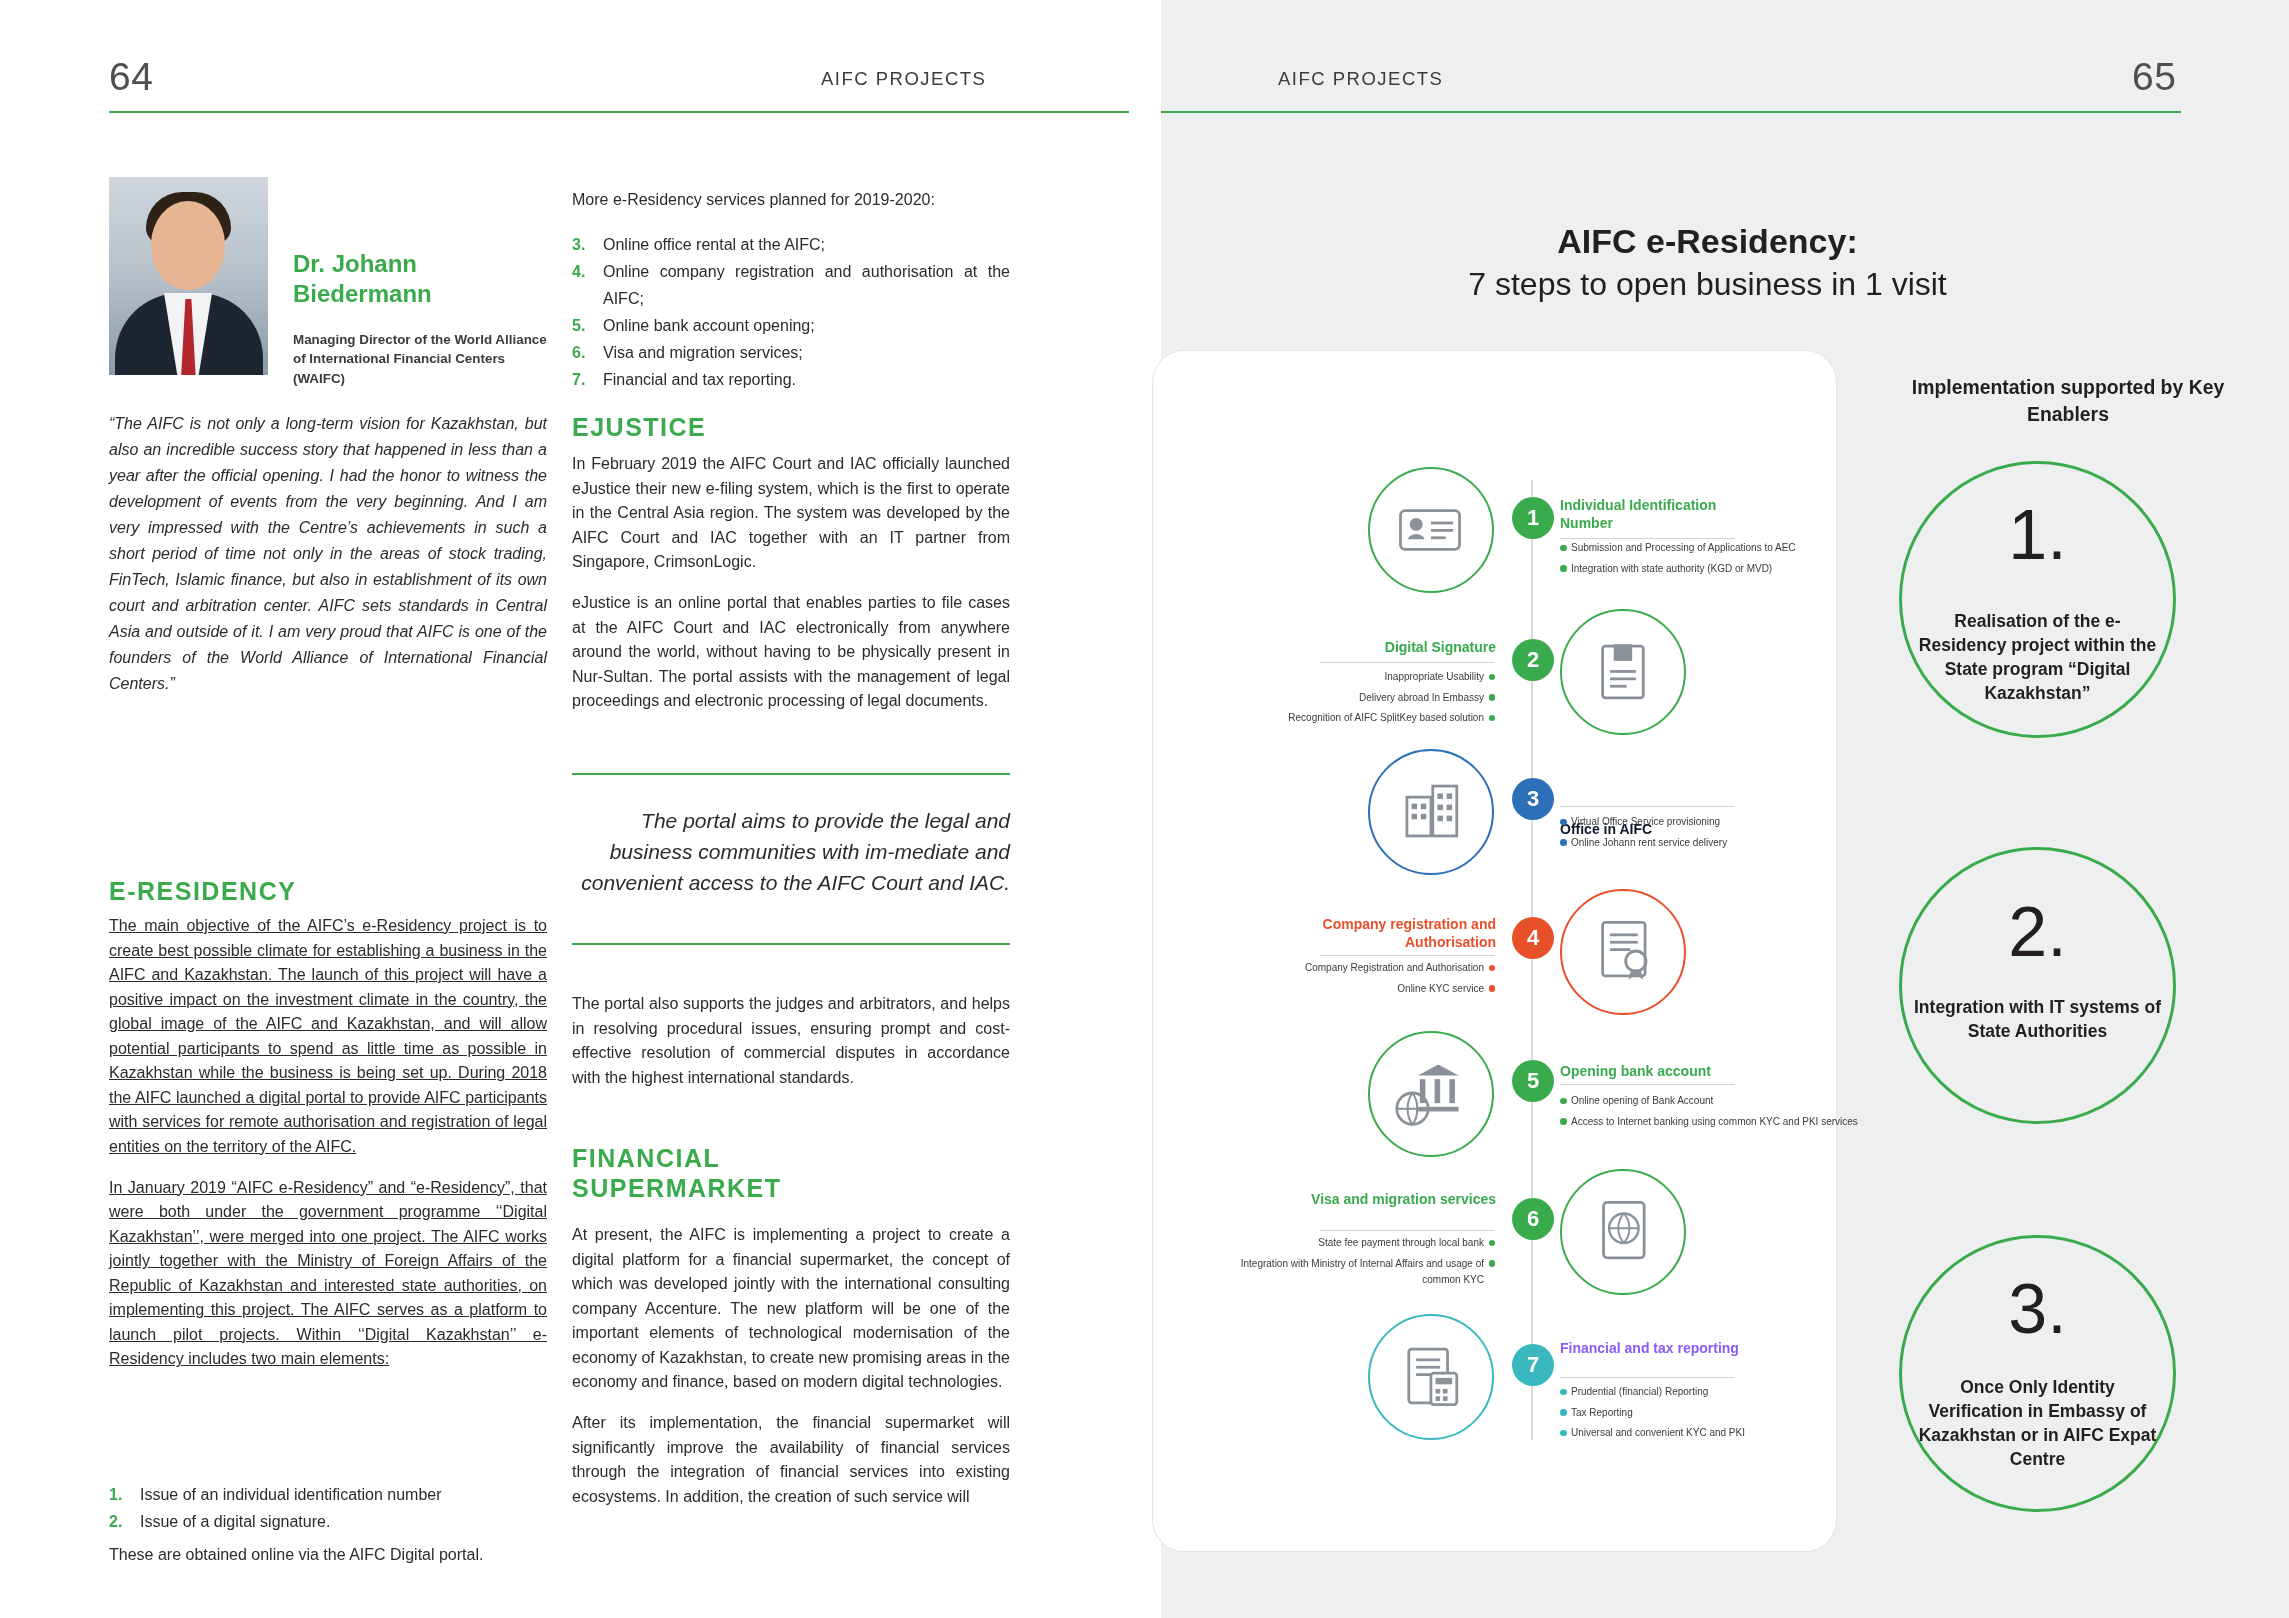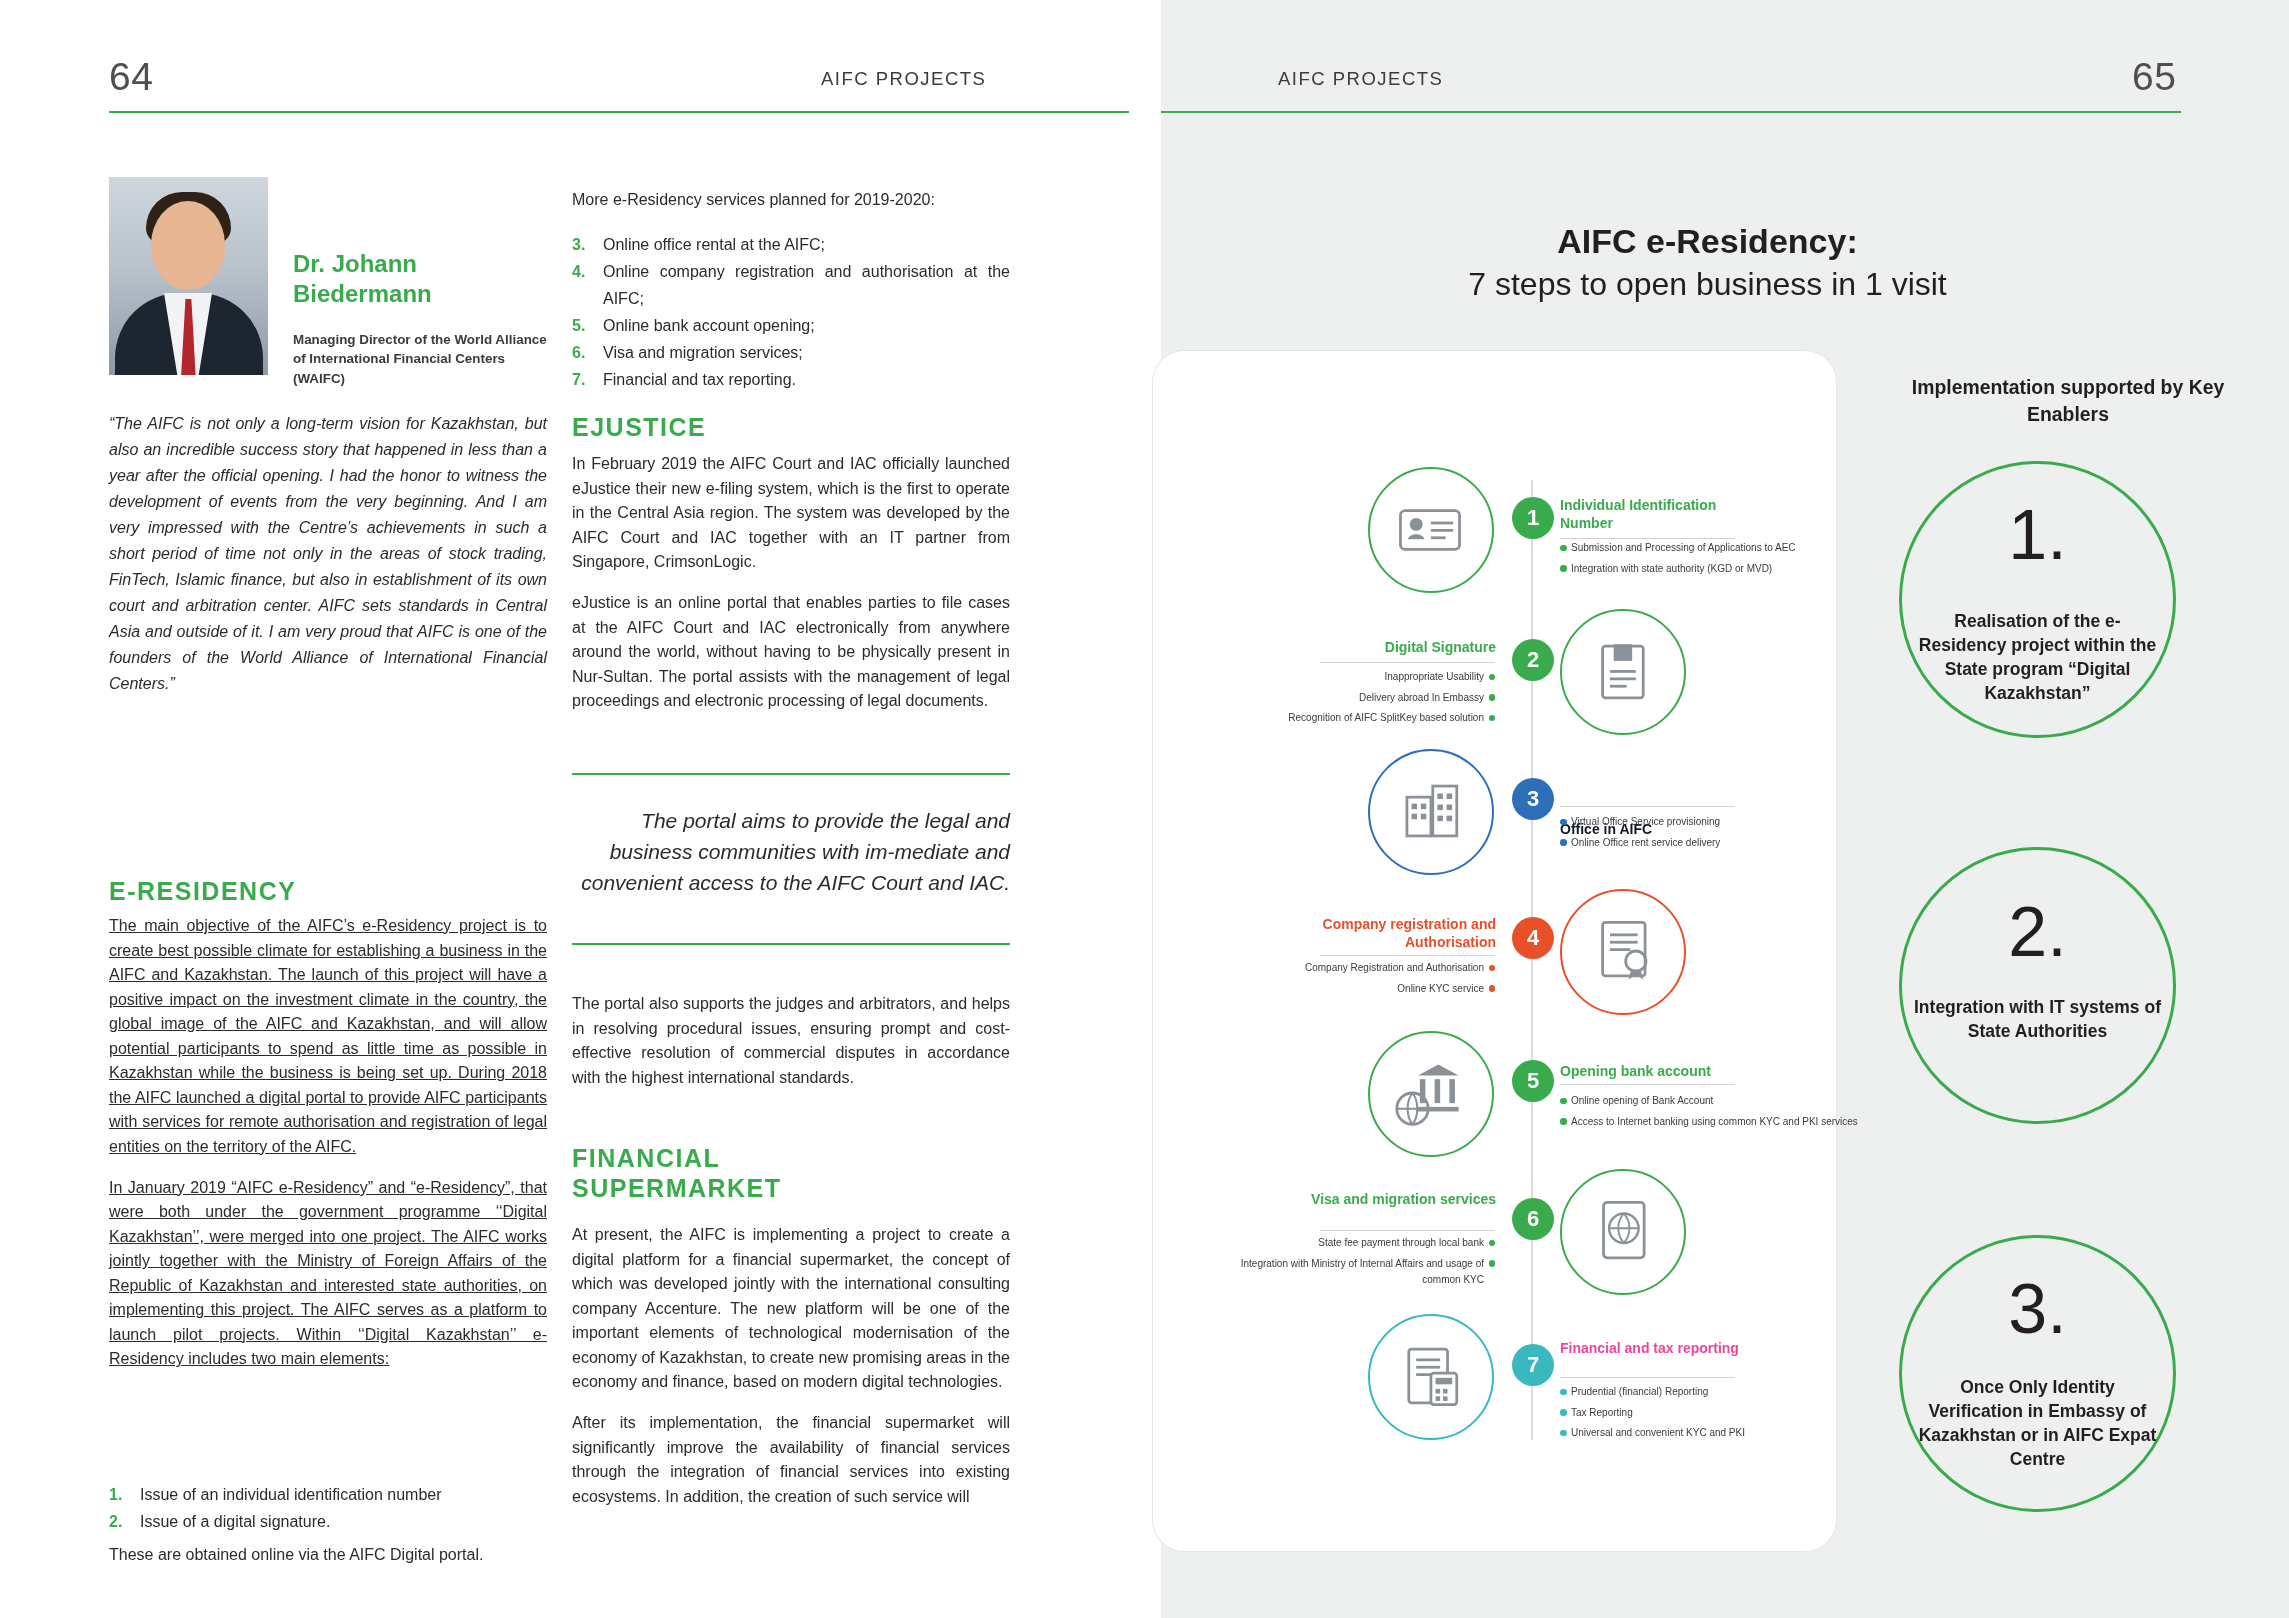--- a/index.html
+++ b/index.html
@@ -306,21 +306,21 @@
     <div class="b">
         <span class="dot">
           <i style="background:#2d6fb8"></i>
         </span>
         <span>Virtual Office Service provisioning</span>
       </div>
     <div class="b">
         <span class="dot">
           <i style="background:#2d6fb8"></i>
         </span>
-        <span>Online Office rent service delivery</span>
+        <span>Online Johann rent service delivery</span>
       </div>
   </div>
 
   <div class="circle-icon" style="left:1560px;top:889px;border-color:#e8502a;">
     <svg width="120" height="120" viewBox="0 0 130 130">
       <rect x="44" y="34" width="46" height="58" rx="3" fill="none" stroke="#8b9199" stroke-width="3"></rect>
       <rect x="52" y="46" width="30" height="3" fill="#8b9199"></rect>
       <rect x="52" y="54" width="30" height="3" fill="#8b9199"></rect>
       <rect x="52" y="62" width="22" height="3" fill="#8b9199"></rect>
       <circle cx="80" cy="76" r="11" fill="none" stroke="#8b9199" stroke-width="3"></circle>
@@ -407,21 +407,21 @@
       <rect x="50" y="62" width="16" height="3" fill="#8b9199"></rect>
       <rect x="66" y="62" width="28" height="34" rx="3" fill="#ffffff" stroke="#8b9199" stroke-width="3"></rect>
       <rect x="71" y="67" width="18" height="7" fill="#8b9199"></rect>
       <rect x="71" y="79" width="5" height="5" fill="#8b9199"></rect>
         <rect x="79" y="79" width="5" height="5" fill="#8b9199"></rect>
       <rect x="71" y="87" width="5" height="5" fill="#8b9199"></rect>
         <rect x="79" y="87" width="5" height="5" fill="#8b9199"></rect>
     </svg>
   </div>
   <div class="badge" style="left:1512px;top:1344px;background:#3ab8bf;">7</div>
-  <div class="st-title" style="left:1560px;top:1340px;width:194px;color:#ec4899;">Financial and tax reporting</div>
+  <div class="st-title" style="left:1560px;top:1340px;width:194px;color:#8b5cf6;">Financial and tax reporting</div>
   <div class="st-underline" style="left:1560px;top:1377px;width:175px;"></div>
   <div class="bul" style="left:1560px;top:1384px;width:305px;">
     <div class="b">
         <span class="dot">
           <i style="background:#3ab8bf"></i>
         </span>
         <span>Prudential (financial) Reporting</span>
       </div>
     <div class="b">
         <span class="dot">

